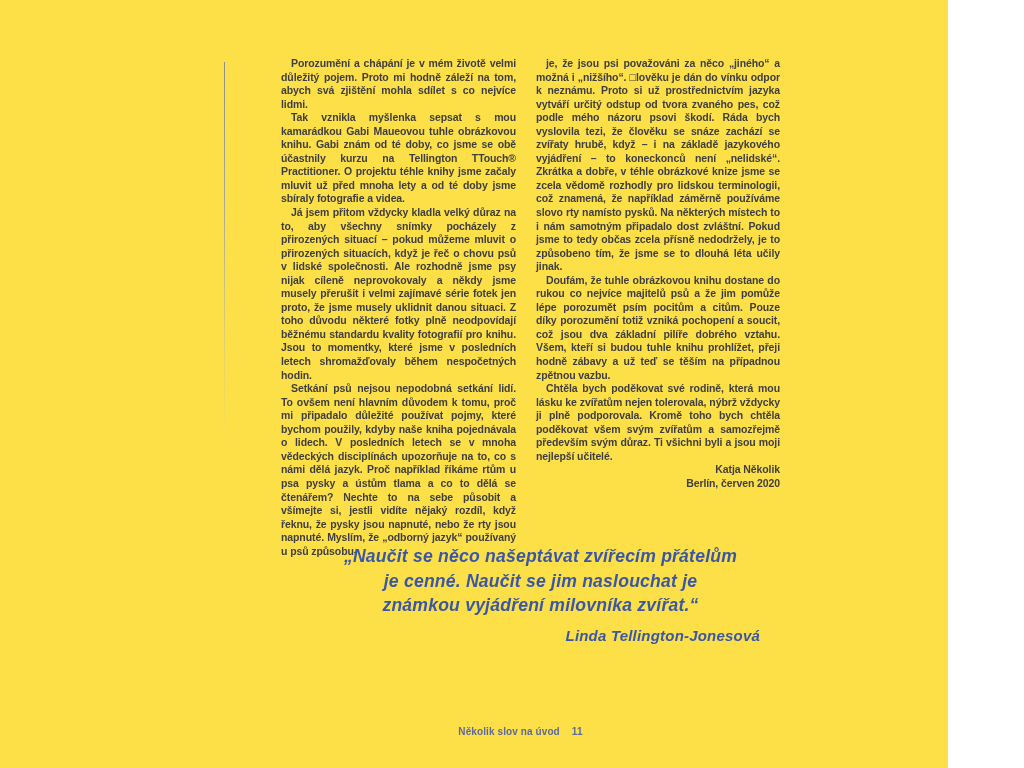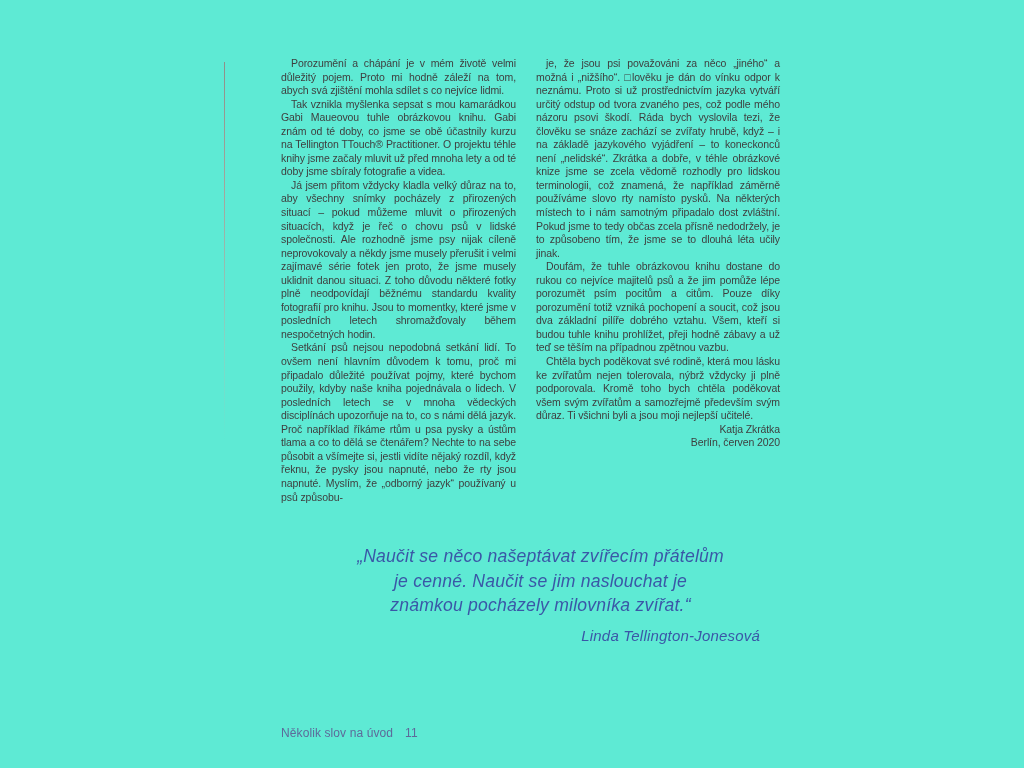--- a/index.html
+++ b/index.html
@@ -3,24 +3,25 @@
 <meta charset="utf-8">
 <style>
   html, body {
     margin: 0;
     padding: 0;
     background: #ffffff;
     font-family: "Liberation Sans", sans-serif;
   }
   .page {
     position: relative;
-    width: 1024px;
+    width: 948px;
     height: 768px;
-    background: #5eead4;
+    background: #fde047;
     overflow: hidden;
+    font-weight: bold;
   }
   
   .fold-line {
     position: absolute;
     left: 224px;
     top: 62px;
     width: 1px;
     height: 378px;
     background: linear-gradient(to bottom,
       #8f8f89 0%,
@@ -64,22 +65,22 @@
     padding-right: 22px;
     text-align: right;
     font-size: 15px;
     line-height: 13px;
   }
   .footer {
     position: absolute;
     left: 281px;
     top: 726px;
     width: 479px;
-    text-align: left;
-    font-size: 12px;
+    text-align: center;
+    font-size: 10px;
     letter-spacing: 0.1px;
     color: var(--footer-text, #5d6a9a);
   }
   .footer .pagenum { margin-left: 12px; }
 </style>
 </head>
 <body>
 
 <div class="page">
 
@@ -90,29 +91,29 @@
     <p class="para">Tak vznikla myšlenka sepsat s mou kamarádkou Gabi Maueovou tuhle obrázkovou knihu. Gabi znám od té doby, co jsme se obě účastnily kurzu na Tellington TTouch® Practitioner. O projektu téhle knihy jsme začaly mluvit už před mnoha lety a od té doby jsme sbíraly fotografie a videa.</p>
     <p class="para">Já jsem přitom vždycky kladla velký důraz na to, aby všechny snímky pocházely z přirozených situací – pokud můžeme mluvit o přirozených situacích, když je řeč o chovu psů v lidské společnosti. Ale rozhodně jsme psy nijak cíleně neprovokovaly a někdy jsme musely přerušit i velmi zajímavé série fotek jen proto, že jsme musely uklidnit danou situaci. Z toho důvodu některé fotky plně neodpovídají běžnému standardu kvality fotografií pro knihu. Jsou to momentky, které jsme v posledních letech shromažďovaly během nespočetných hodin.</p>
     <p class="para">Setkání psů nejsou nepodobná setkání lidí. To ovšem není hlavním důvodem k tomu, proč mi připadalo důležité používat pojmy, které bychom použily, kdyby naše kniha pojednávala o lidech. V posledních letech se v mnoha vědeckých disciplínách upozorňuje na to, co s námi dělá jazyk. Proč například říkáme rtům u psa pysky a ústům tlama a co to dělá se čtenářem? Nechte to na sebe působit a všímejte si, jestli vidíte nějaký rozdíl, když řeknu, že pysky jsou napnuté, nebo že rty jsou napnuté. Myslím, že „odborný jazyk“ používaný u psů způsobu-</p>
   </div>
 
   <div class="col col-right">
     <p class="para">je, že jsou psi považováni za něco „jiného“ a možná i „nižšího“. □lověku je dán do vínku odpor k neznámu. Proto si už prostřednictvím jazyka vytváří určitý odstup od tvora zvaného pes, což podle mého názoru psovi škodí. Ráda bych vyslovila tezi, že člověku se snáze zachází se zvířaty hrubě, když – i na základě jazykového vyjádření – to koneckonců není „nelidské“. Zkrátka a dobře, v téhle obrázkové knize jsme se zcela vědomě rozhodly pro lidskou terminologii, což znamená, že například záměrně používáme slovo rty namísto pysků. Na některých místech to i nám samotným připadalo dost zvláštní. Pokud jsme to tedy občas zcela přísně nedodržely, je to způsobeno tím, že jsme se to dlouhá léta učily jinak.</p>
     <p class="para">Doufám, že tuhle obrázkovou knihu dostane do rukou co nejvíce majitelů psů a že jim pomůže lépe porozumět psím pocitům a citům. Pouze díky porozumění totiž vzniká pochopení a soucit, což jsou dva základní pilíře dobrého vztahu. Všem, kteří si budou tuhle knihu prohlížet, přeji hodně zábavy a už teď se těším na případnou zpětnou vazbu.</p>
     <p class="para">Chtěla bych poděkovat své rodině, která mou lásku ke zvířatům nejen tolerovala, nýbrž vždycky ji plně podporovala. Kromě toho bych chtěla poděkovat všem svým zvířatům a samozřejmě především svým důraz. Ti všichni byli a jsou moji nejlepší učitelé.</p>
     <p class="para signature">
-      <span>Katja Zkrátka</span>
+      <span>Katja Několik</span>
       <span>Berlín, červen 2020</span>
     </p>
   </div>
 
   <div class="quote">
     <div class="quote-line">„Naučit se něco našeptávat zvířecím přátelům</div>
     <div class="quote-line">je cenné. Naučit se jim naslouchat je</div>
-    <div class="quote-line">známkou pocházely milovníka zvířat.“</div>
+    <div class="quote-line">známkou vyjádření milovníka zvířat.“</div>
     <div class="quote-attribution">Linda Tellington-Jonesová</div>
   </div>
 
   <div class="footer">
     <span>Několik slov na úvod</span><span class="pagenum">11</span>
   </div>
 
 </div>
 
 </body></html>

